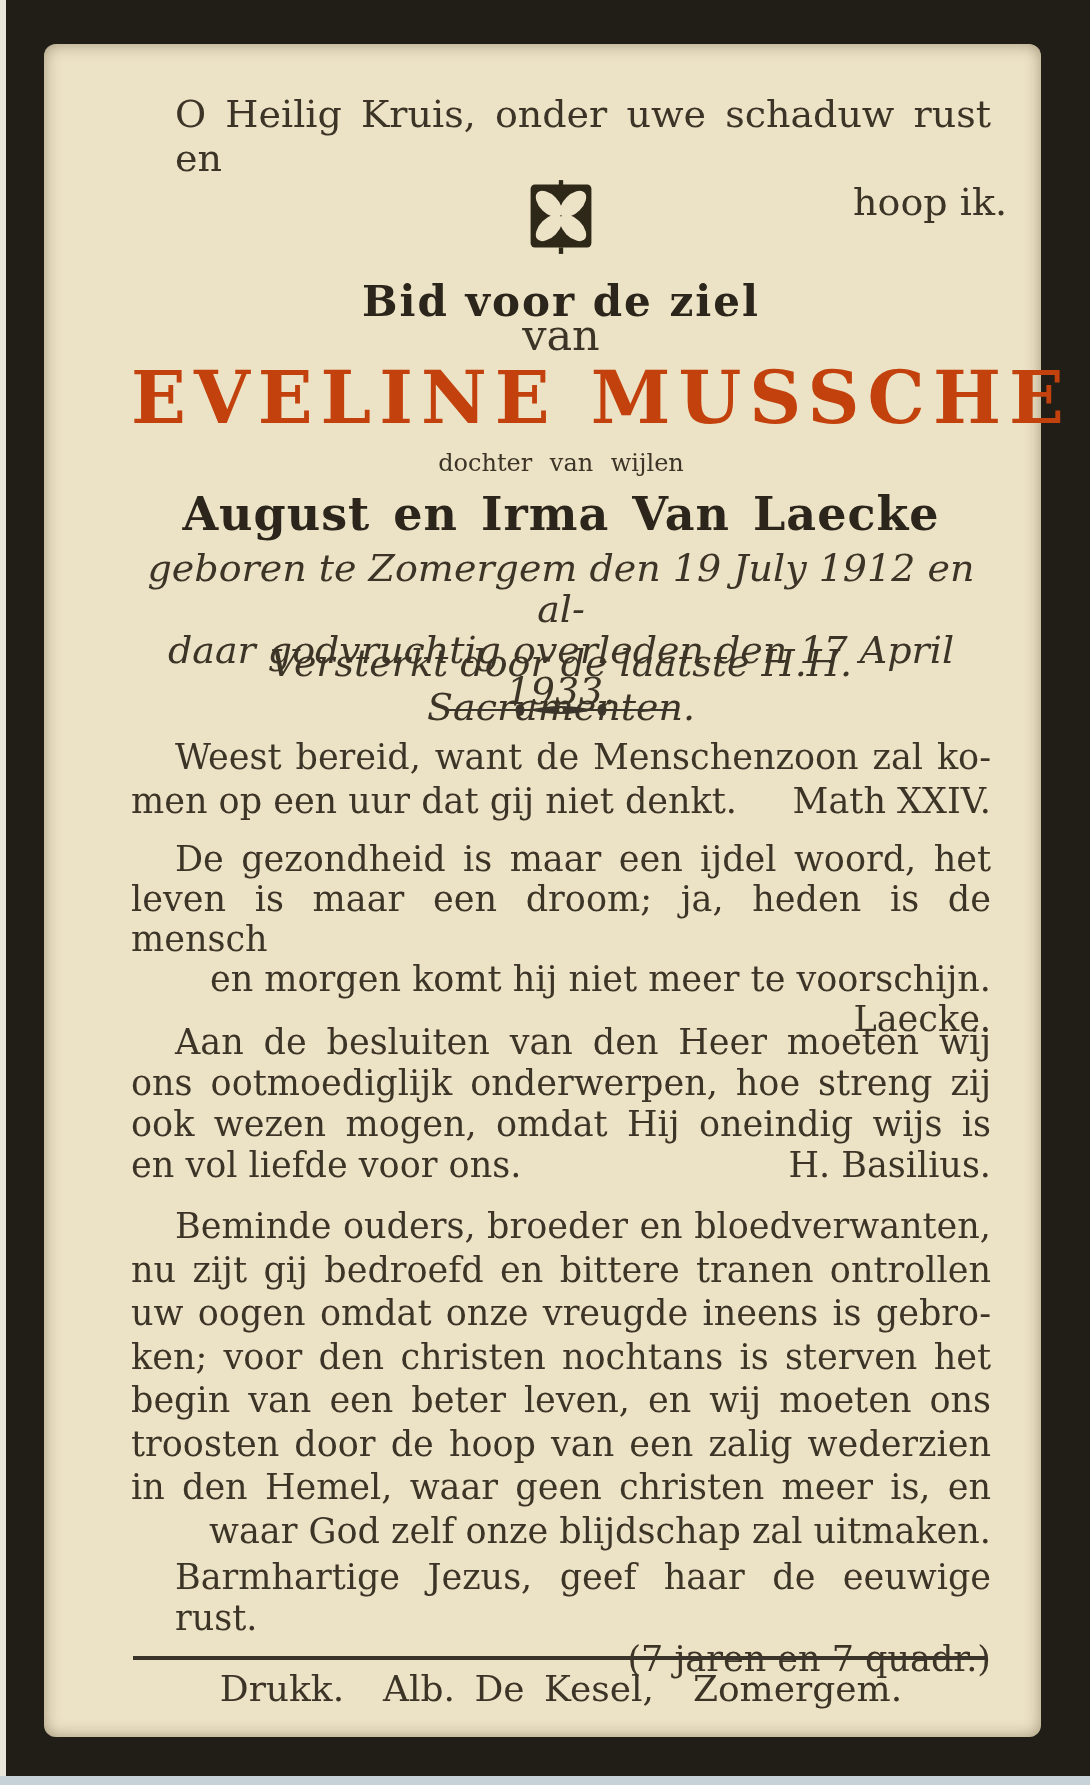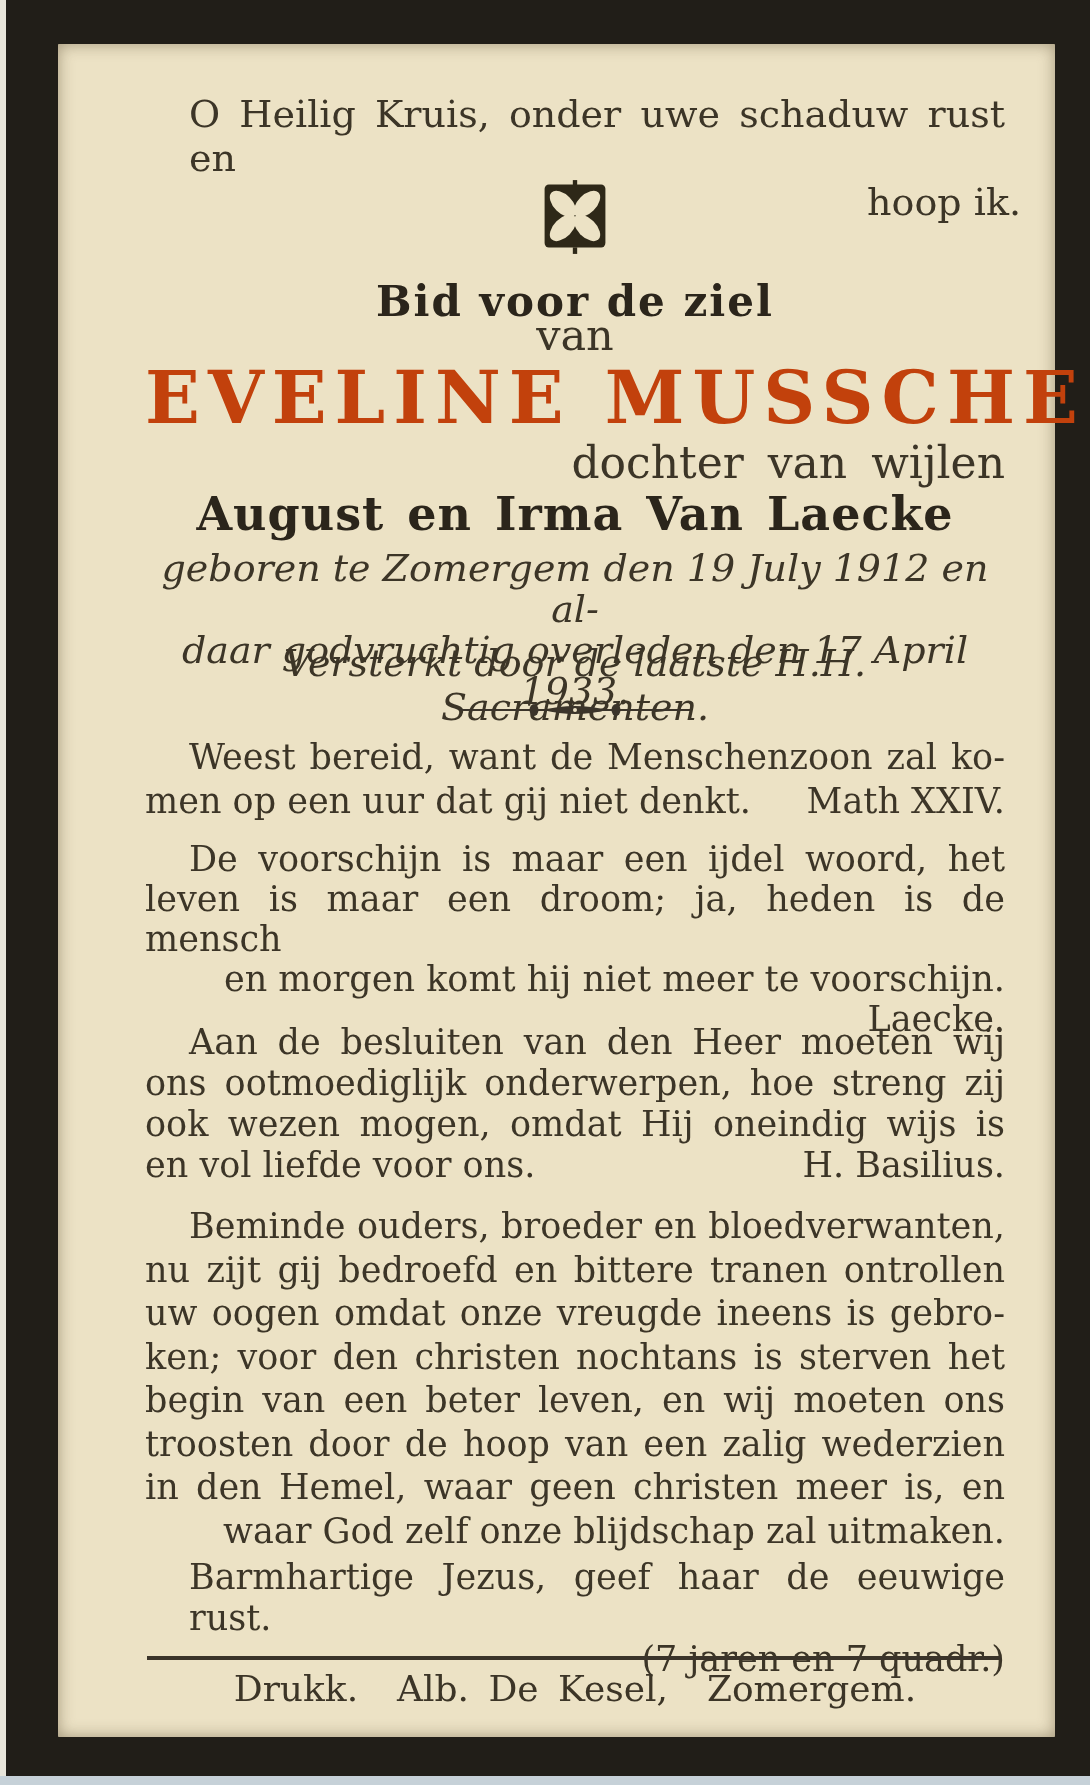--- a/index.html
+++ b/index.html
@@ -7,22 +7,22 @@
   .screen{
     position:relative;width:1090px;height:1785px;overflow:hidden;
     background:#211e18;
     font-family:"DejaVu Serif","Liberation Serif",serif;
   }
   
   .edge-left{position:absolute;left:0;top:0;width:6px;height:100%;background:#e8e5da;}
   .edge-bottom{position:absolute;left:0;bottom:0;width:100%;height:9px;background:#c6d1d8;}
   .frame{position:absolute;left:6px;top:0;right:0;bottom:9px;background:#211e18;}
   .paper{
-    position:absolute;left:58px;top:44px;width:997px;height:1693px;
-    background:#ece2c5;border-radius:1px;
+    position:absolute;left:44px;top:44px;width:997px;height:1693px;
+    background:#ece2c5;border-radius:12px;
     box-shadow:inset 0 0 16px rgba(70,56,28,.45);
   }
   .content{position:absolute;left:87px;top:0;width:860px;height:100%;color:#3c3527;}
   .sec{position:absolute;left:0;width:100%;}
 
   .body-text{font-size:35px;line-height:43.5px;}
   .line{width:100%;}
   .jl{text-align:justify;text-align-last:justify;}
   .ll{text-align:right;}
   .rl{text-align:right;}
@@ -30,21 +30,21 @@
   .ind{padding-left:44px;box-sizing:border-box;}
 
   .epigraph{top:48px;font-size:38px;line-height:44px;}
   .epigraph .l2{padding-left:16px;}
   .cross{top:136px;text-align:center;height:90px;}
   .bid{top:209px;font-size:42px;line-height:50px;font-weight:bold;letter-spacing:2px;
        text-align:center;color:#2b251b;margin-top:24px;}
   .van{top:271px;font-size:43px;line-height:40px;text-align:center;}
   .name{top:314px;font-size:72px;line-height:80px;font-weight:bold;letter-spacing:8px;
         text-align:center;color:#c2410c;white-space:nowrap;}
-  .dochter{top:398px;font-size:44px;line-height:42px;text-align:right;word-spacing:10px;}
+  .dochter{top:398px;font-size:24px;line-height:42px;text-align:center;word-spacing:10px;}
   .parents{top:444px;font-size:46px;line-height:52px;font-weight:bold;letter-spacing:1px;
            word-spacing:6px;text-align:center;color:#2b251b;}
   .vita{top:504px;font-style:italic;font-size:38px;line-height:41px;text-align:center;}
   .sacraments{top:597px;font-style:italic;font-size:38px;line-height:44px;text-align:center;}
   .divider{top:657px;text-align:center;height:18px;}
   .q-matthew{top:692px;}
   .q-bossuet{top:795px;line-height:40px;}
   .q-basilius{top:978px;line-height:41px;}
   .q-farewell{top:1161px;}
   .prayer{top:1513px;line-height:41px;}
@@ -109,21 +109,21 @@
 
       <div class="sec body-text q-matthew">
           <div class="line jl ind">Weest bereid, want de Menschenzoon zal ko-</div>
           <div class="line sl">
             <span>men op een uur dat gij niet denkt.</span>
             <span>Math XXIV.</span>
           </div>
         </div>
 
       <div class="sec body-text q-bossuet">
-          <div class="line jl ind">De voorschijn is maar een ijdel woord, het</div>
+          <div class="line jl ind">De gezondheid is maar een ijdel woord, het</div>
           <div class="line jl">leven is maar een droom; ja, heden is de mensch</div>
           <div class="line ll">en morgen komt hij niet meer te voorschijn.</div>
           <div class="line rl" style="padding-right: 22px;">Laecke.</div>
         </div>
 
       <div class="sec body-text q-basilius">
           <div class="line jl ind">Aan de besluiten van den Heer moeten wij</div>
           <div class="line jl">ons ootmoediglijk onderwerpen, hoe streng zij</div>
           <div class="line jl">ook wezen mogen, omdat Hij oneindig wijs is</div>
           <div class="line sl" style="padding-right: 30px;">

